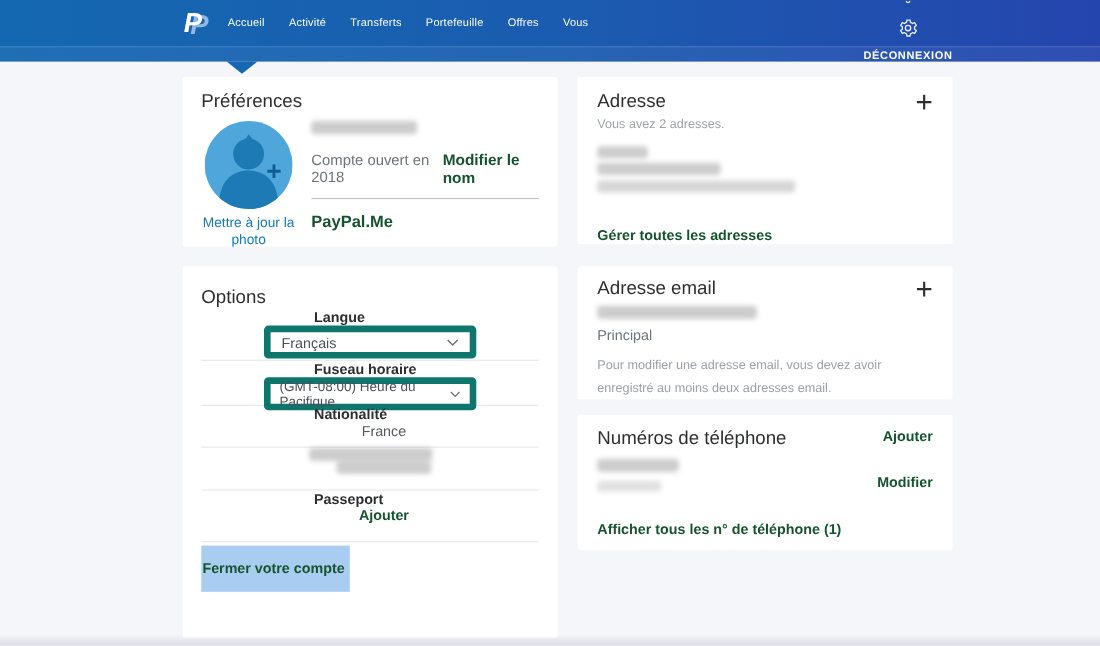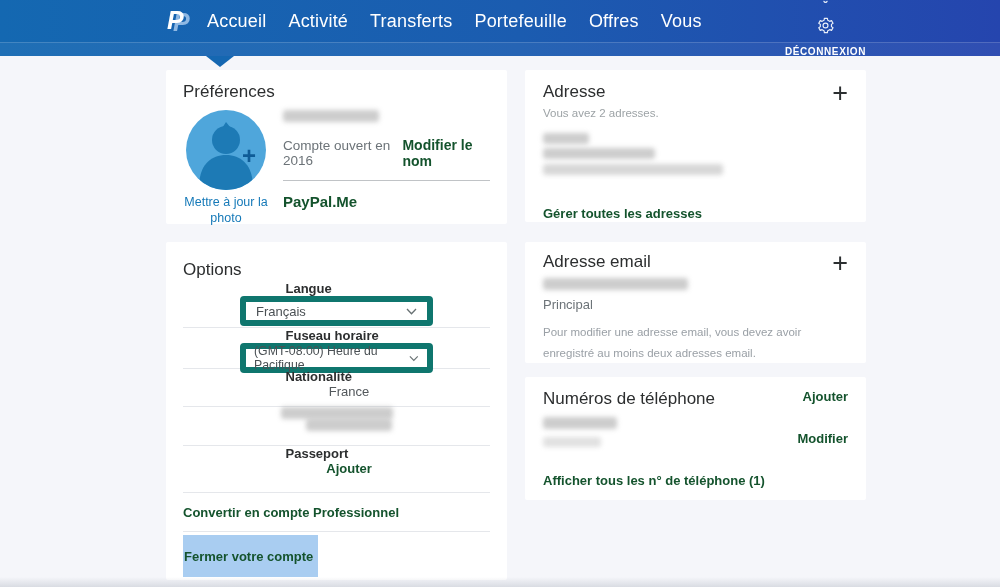--- a/index.html
+++ b/index.html
@@ -25,21 +25,21 @@
     border-top:1px solid rgba(255,255,255,0.16);
     background:rgba(255,255,255,0.05);
   }
   .nav-caret {
     position:absolute; top:56px; left:206px; width:0; height:0;
     border-left:14px solid transparent; border-right:14px solid transparent;
     border-top:11px solid #1567b1; z-index:5;
   }
   .logo { width:25px; height:30px; margin-right:16px; flex:0 0 auto; cursor:pointer; }
   nav.menu { display:flex; gap:22px; align-items:center; }
-  .nav-item { color:#fff; font-size:18px; letter-spacing:.2px; cursor:pointer; white-space:nowrap; }
+  .nav-item { color:#fff; font-size:10px; letter-spacing:.2px; cursor:pointer; white-space:nowrap; }
   .nav-right { margin-left:auto; display:flex; align-items:center; gap:11px;flex-direction:column; }
   .nav-icon { width:19px; height:19px; cursor:pointer; display:block; }
   .logout { color:#fff; font-size:10px; font-weight:bold; letter-spacing:.6px; cursor:pointer; }
 
   
   main { display:flex; gap:18px; margin:14px 0 0 166px; }
   .col { width:341px; }
   .card { background:#fff; border-radius:2px; }
   .card-title { font-size:17px; font-weight:400; color:#2c2e2f; }
 
@@ -177,21 +177,21 @@
                 <path d="M40 45c-15 0-24.5 9.5-26.5 25l-1 12h55l-1-12C64.5 54.5 55 45 40 45z"></path>
               </g>
               <text x="63" y="54" font-size="24" font-weight="bold" fill="#0f5c97" text-anchor="middle" font-family="Liberation Sans, sans-serif">+</text>
             </svg>
           </div>
           <span class="update-photo">Mettre à jour la photo</span>
         </div>
         <div class="prefs-info">
           <div class="blob blob-name"></div>
           <div class="acct-row">
-            <span class="acct-open">Compte ouvert en 2016</span>
+            <span class="acct-open">Compte ouvert en 2018</span>
             <a class="blink modify-name">Modifier le nom</a>
           </div>
           <div class="hr prefs-hr"></div>
           <a class="blink paypal-me">PayPal.Me</a>
         </div>
       </div>
     </section>
 
     <section class="card card-options">
       <h2 class="card-title">Options</h2>
@@ -224,23 +224,20 @@
       <div class="opt-row row-h39">
         <div class="blob blob-optlabel"></div>
         <div class="blob blob-optvalue"></div>
       </div>
 
       <div class="opt-row row-h47">
         <span class="opt-label">Passeport</span>
         <a class="blink opt-link">Ajouter</a>
       </div>
 
-      <div class="convert-block">
-        <a class="blink">Convertir en compte Professionnel</a>
-      </div>
 
       <div>
         <span class="close-highlight">
           <a class="blink close-link">Fermer votre compte</a>
         </span>
       </div>
     </section>
   </div>
 
   <div class="col">

